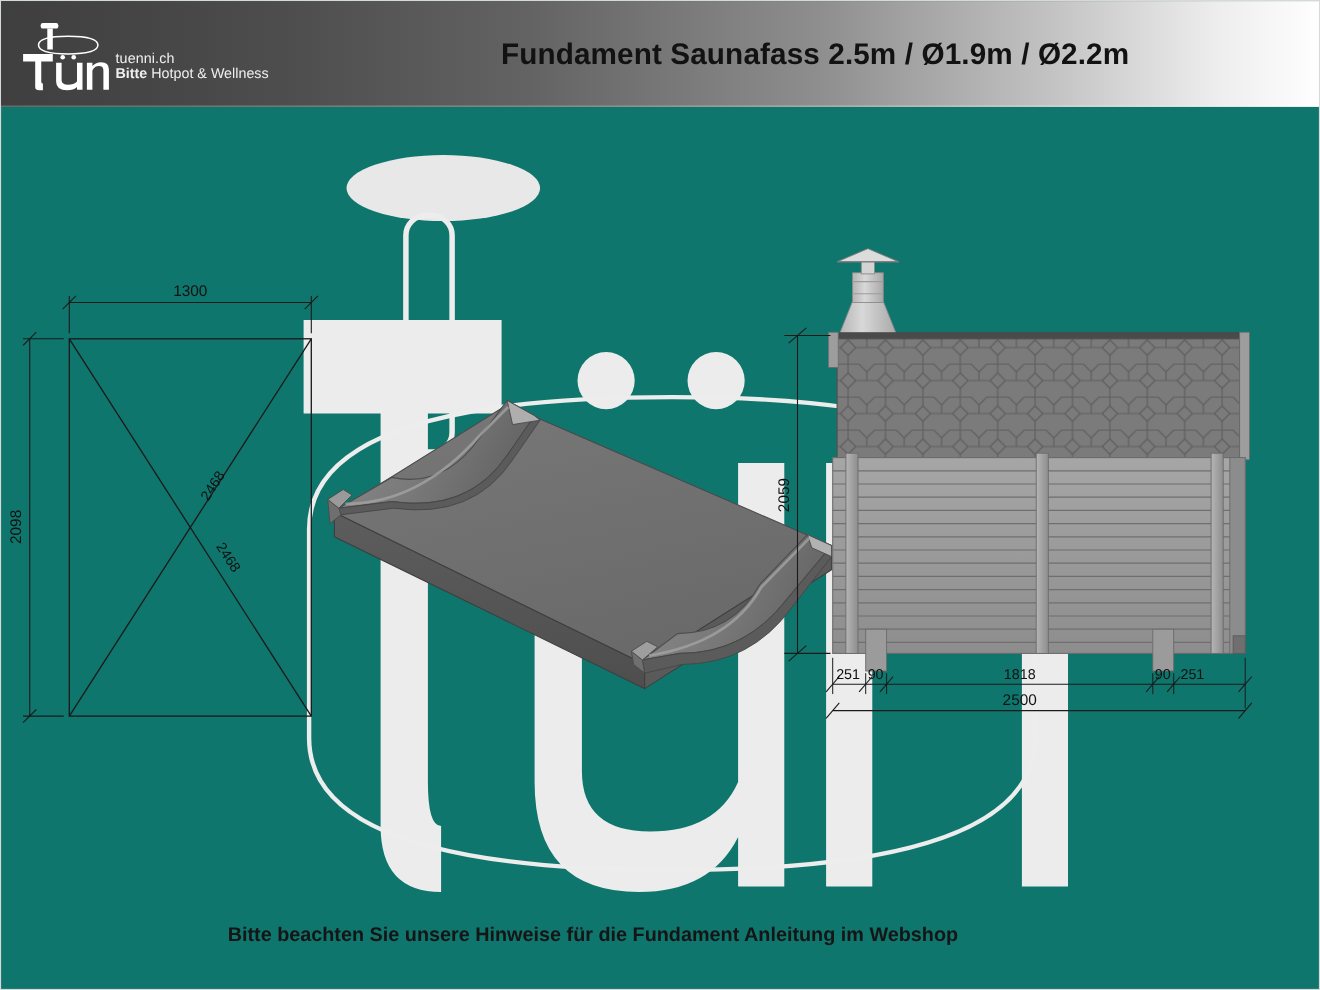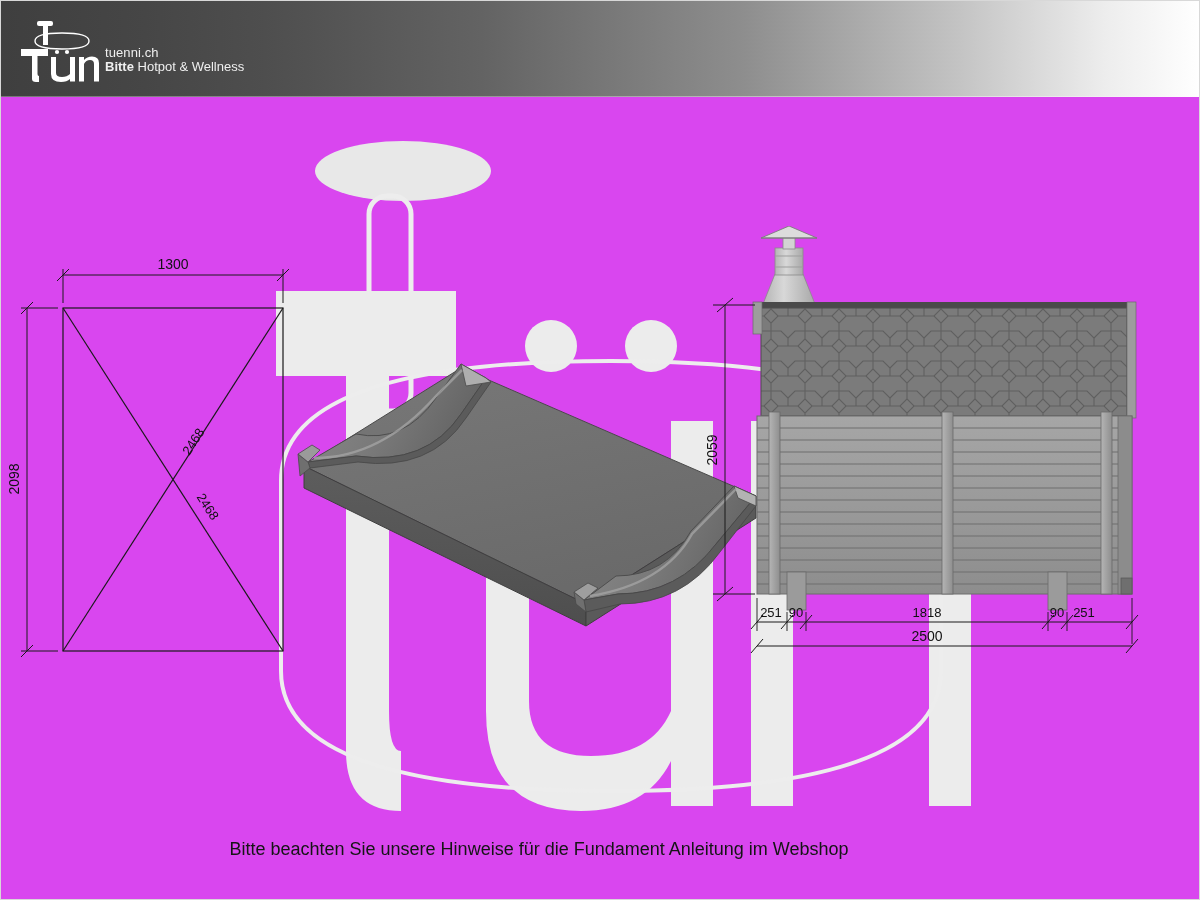--- a/index.html
+++ b/index.html
@@ -7,21 +7,21 @@
     padding: 0;
     background: #ffffff;
   }
   body {
     font-family: "Liberation Sans", sans-serif;
   }
   #page {
     position: relative;
     width: 1200px;
     height: 900px;
-    background: #d946ef;
+    background: #0f766e;
     overflow: hidden;
     box-sizing: border-box;
     border: 1px solid #d8d8d8;
   }
 
   
   #header {
     position: absolute;
     left: 0; top: 0;
     width: 1200px;
@@ -82,21 +82,21 @@
   #iso-view  { left: 285px; top: 325px; width: 490px; height: 310px; }
   #elev-view { left: 702px; top: 225px; width: 455px; height: 430px; }
 
   
   #footer-note {
     position: absolute;
     left: 0; top: 838px;
     width: 1076px;
     text-align: center;
     font-size: 18px;
-    font-weight: normal;
+    font-weight: bold;
     color: #151515;
   }
 
   svg { display: block; }
   svg text { font-family: "Liberation Sans", sans-serif; }
 </style>
 </head>
 <body>
 
 <div id="page">
@@ -147,20 +147,21 @@
           <circle cx="52" cy="33" r="2.1"></circle>
         </g>
       </svg>
     </div>
     <div id="logo-text">
       <div id="logo-line1">tuenni.ch</div>
       <div id="logo-line2"><span class="bold">Bitte</span> <span>Hotpot &amp; Wellness</span></div>
     </div>
   </div>
 
+  <div id="title">Fundament Saunafass 2.5m / Ø1.9m / Ø2.2m</div>
 
   <div class="draw" id="plan-view">
     <svg width="330" height="420" viewBox="0 0 330 420">
       <g stroke="#1a1a1a" fill="none" stroke-width="1.2">
 
         <rect x="62" y="57" width="220" height="343"></rect>
 
         <line x1="62" y1="57" x2="282" y2="400"></line>
         <line x1="282" y1="57" x2="62" y2="400"></line>
       </g>

